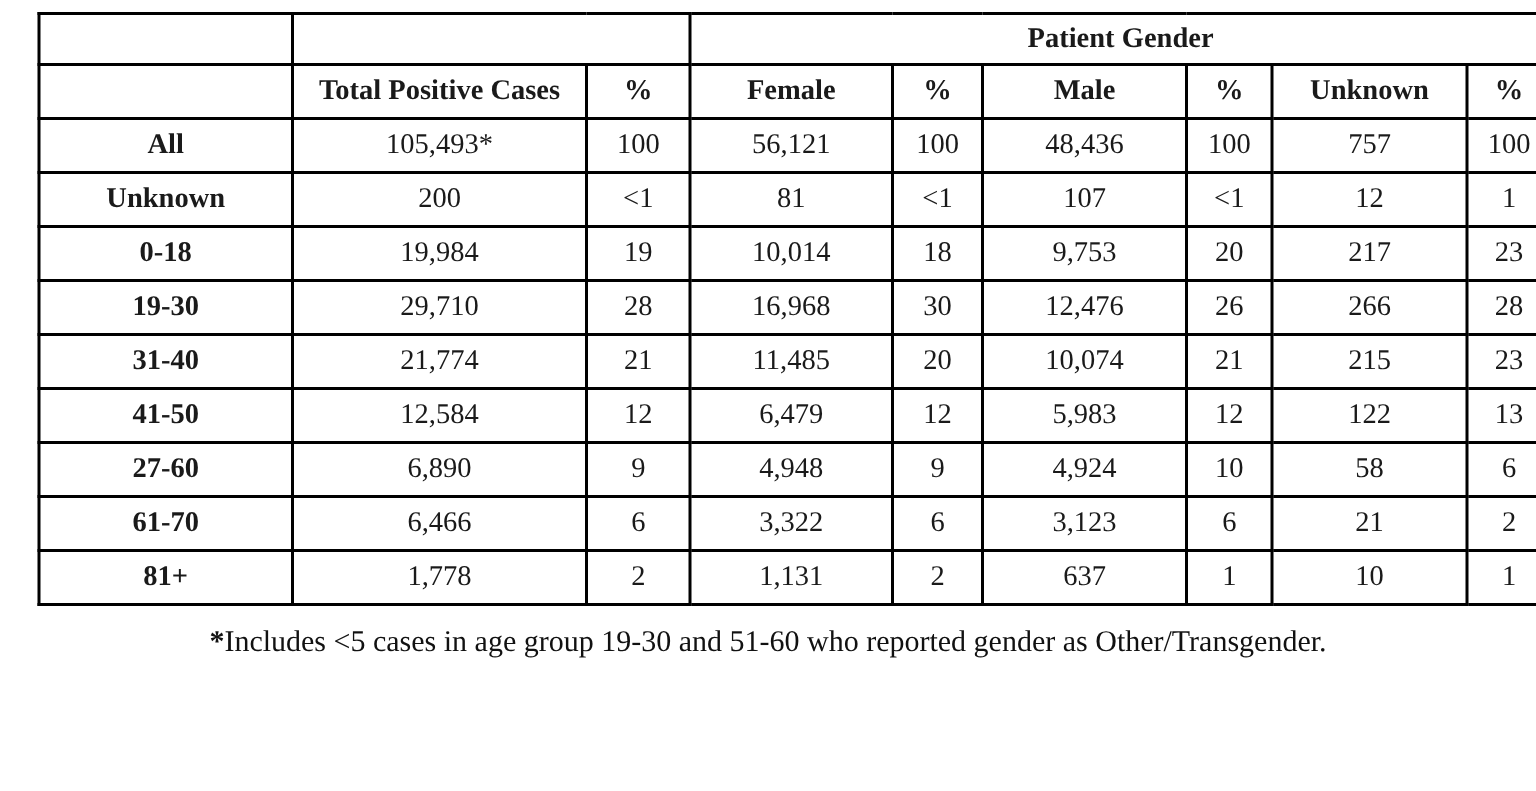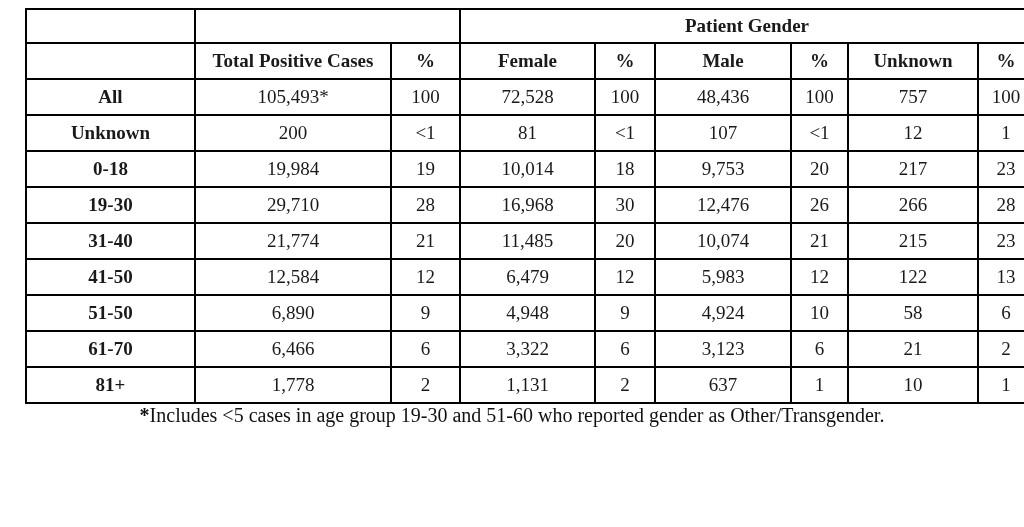--- a/index.html
+++ b/index.html
@@ -31,20 +31,21 @@
     padding: 1px 4px;
     overflow: hidden;
     white-space: nowrap;
   }
   table.data-table tr.group-header-row td {
     height: 34px;
   }
   td.header-cell { font-weight: bold; }
   td.row-label { font-weight: bold; }
   .footnote {
+    margin-top: 13px;
     text-align: center;
     font-size: 20px;
     color: #111111;
   }
   .footnote .marker { font-weight: bold; }
 </style>
 </head>
 <body>
 
 <div class="page">
@@ -78,21 +79,21 @@
       <td class="header-cell">Male</td>
       <td class="header-cell">%</td>
       <td class="header-cell">Unknown</td>
       <td class="header-cell">%</td>
     </tr>
 
     <tr>
       <td class="row-label">All</td>
       <td>105,493*</td>
       <td>100</td>
-      <td>72,528</td>
+      <td>56,121</td>
       <td>100</td>
       <td>48,436</td>
       <td>100</td>
       <td>757</td>
       <td>100</td>
     </tr>
 
     <tr>
       <td class="row-label">Unknown</td>
       <td>200</td>
@@ -147,21 +148,21 @@
       <td>12</td>
       <td>6,479</td>
       <td>12</td>
       <td>5,983</td>
       <td>12</td>
       <td>122</td>
       <td>13</td>
     </tr>
 
     <tr>
-      <td class="row-label">51-50</td>
+      <td class="row-label">27-60</td>
       <td>6,890</td>
       <td>9</td>
       <td>4,948</td>
       <td>9</td>
       <td>4,924</td>
       <td>10</td>
       <td>58</td>
       <td>6</td>
     </tr>
 

